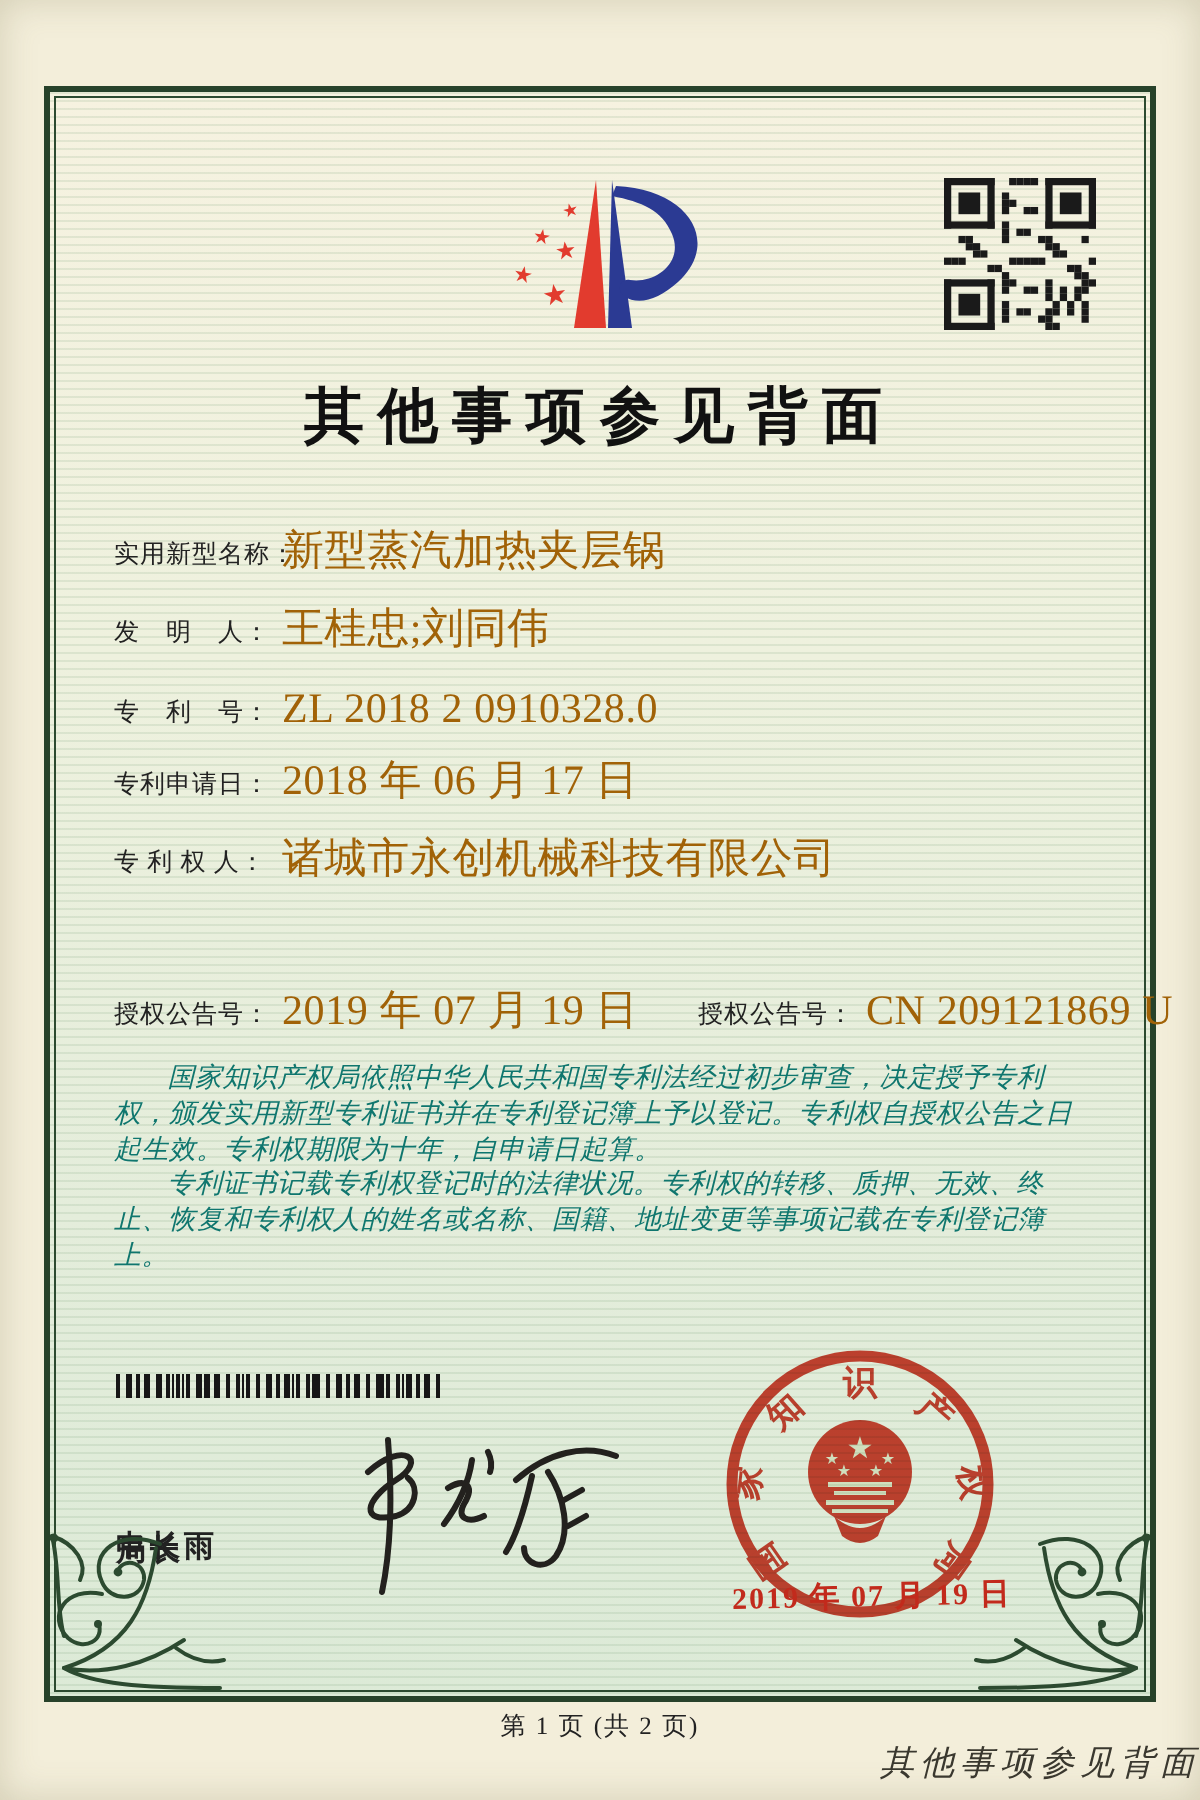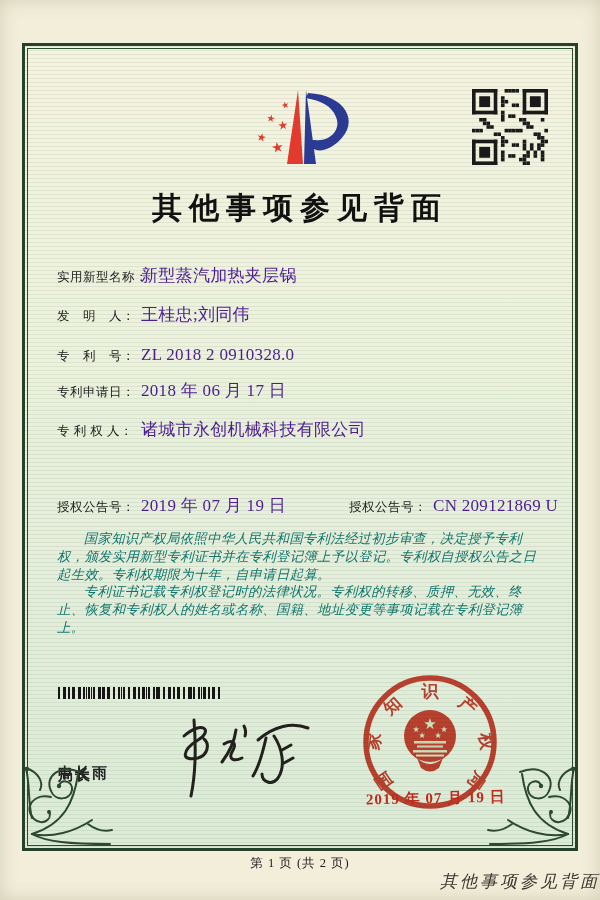--- a/index.html
+++ b/index.html
@@ -40,21 +40,21 @@
     color:#111;
   }
   
   .row{position:absolute;left:57px;z-index:3;white-space:nowrap;}
   .lbl{
     display:inline-block;width:84px;vertical-align:top;
     font-size:12.5px;letter-spacing:.5px;color:#222;padding-top:3px;
   }
   .val{
     display:inline-block;vertical-align:top;
-    font-size:17px;color:#4c1d95;letter-spacing:.3px;line-height:19px;
+    font-size:21px;color:#a16207;letter-spacing:.3px;line-height:19px;
   }
   .val.wrap{white-space:normal;max-width:384px;}
   .row2{position:absolute;left:292px;top:0;}
   
   .body-text{
     position:absolute;left:57px;top:530px;width:490px;z-index:3;
     font-style:italic;font-size:13.4px;line-height:17.8px;color:#0f766e;
     letter-spacing:.3px;
   }
   .body-text p{margin:0;text-indent:2em;}

